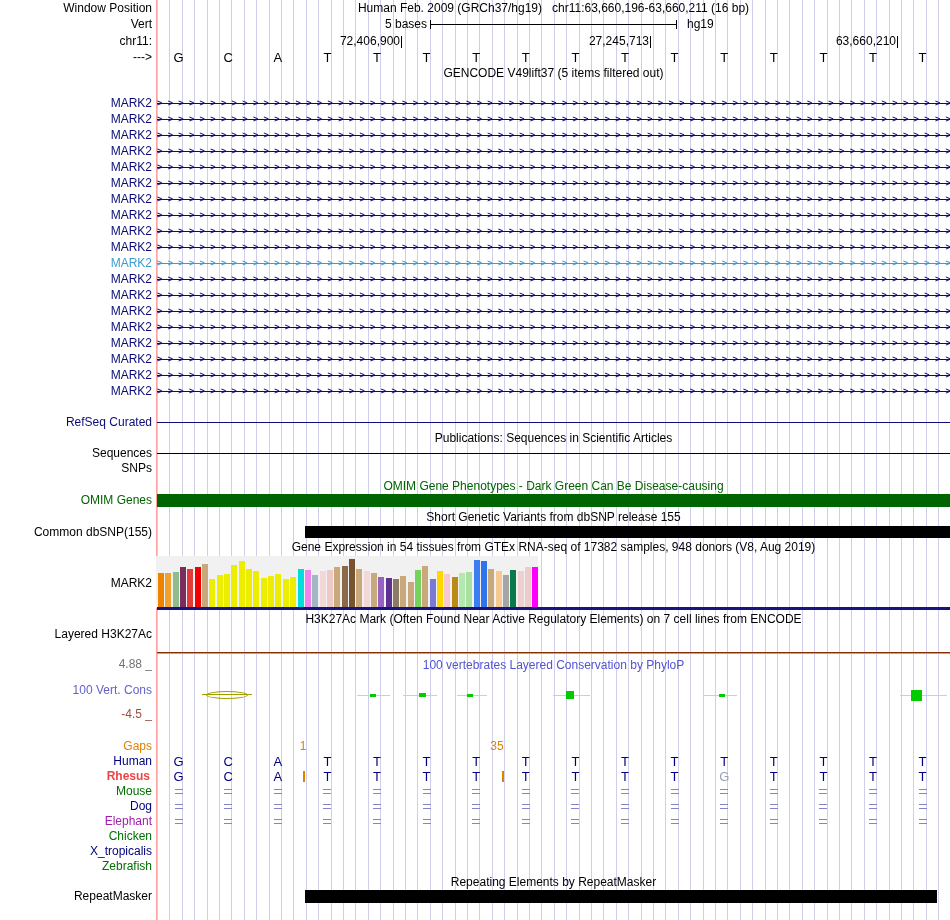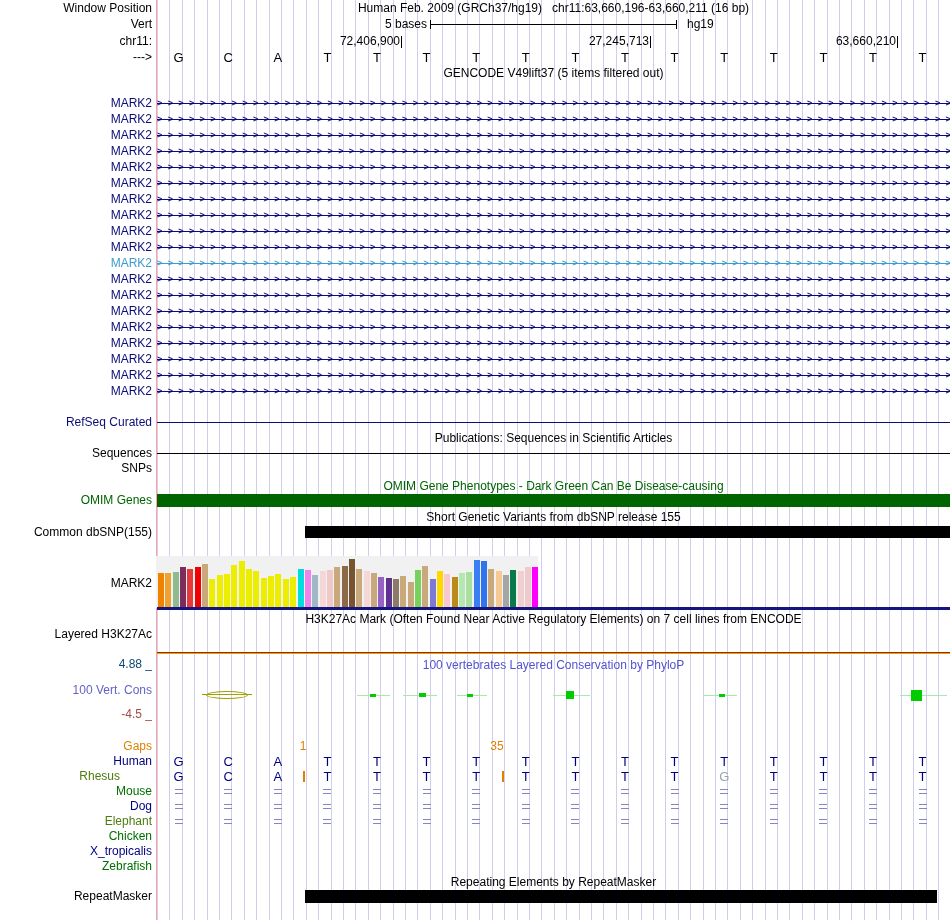--- a/index.html
+++ b/index.html
@@ -9,21 +9,21 @@
   .lbl{position:absolute;right:798px;height:13px;line-height:13px;white-space:pre;text-align:right;}
   .hdr{position:absolute;left:157px;width:793px;height:13px;line-height:13px;text-align:center;white-space:pre;}
   #gridlines{position:absolute;left:157px;top:0;width:793px;height:920px;
     background:repeating-linear-gradient(to right,#cfcfec 0px,#cfcfec 1px,transparent 1px,transparent 12.4px);}
   #pink-line{position:absolute;left:156px;top:0;width:1px;height:920px;background:#ffa2a2;}
   .hline{position:absolute;left:157px;width:793px;height:1px;}
   .c-navy{color:#0c0c78;}
   .c-green{color:#006400;}
   .c-consblue{color:#5353d2;}
   .c-conslbl{color:#6363c8;}
-  .c-max{color:#0c4a6e;}
+  .c-max{color:#737373;}
   .c-min{color:#a04e42;}
   .c-multiz{color:#2323a8;}
 </style>
 </head>
 <body>
 
 <div id="browser">
   <div id="gridlines"></div>
   <div id="pink-line"></div>
 
@@ -175,20 +175,21 @@
   <div class="lbl" style="top:462px">SNPs</div>
 
   <div class="hdr c-green" style="top:480px">OMIM Gene Phenotypes - Dark Green Can Be Disease-causing</div>
   <div class="lbl c-green" style="top:494px">OMIM Genes</div>
   <div class="abs" style="left:157px;top:494px;width:793px;height:13px;background:#006400"></div>
 
   <div class="hdr" style="top:511px">Short Genetic Variants from dbSNP release 155</div>
   <div class="lbl" style="top:526px">Common dbSNP(155)</div>
   <div class="abs" style="left:305px;top:526px;width:645px;height:12px;background:#000"></div>
 
+  <div class="hdr" style="top:541px">Gene Expression in 54 tissues from GTEx RNA-seq of 17382 samples, 948 donors (V8, Aug 2019)</div>
   <div class="lbl" style="top:577px">MARK2</div>
   <div class="abs" style="left:156px;top:556px;width:382px;height:52px;background:#f1f1f1"></div>
   <div id="gtex-bars">
       <div style="position: absolute; left: 158px; top: 573px; width: 6px; height: 34px; background: rgb(239, 131, 0);"></div>
       <div style="position: absolute; left: 165.3px; top: 573px; width: 6px; height: 34px; background: rgb(240, 161, 46);"></div>
       <div style="position: absolute; left: 172.7px; top: 572px; width: 6px; height: 35px; background: rgb(143, 188, 143);"></div>
       <div style="position: absolute; left: 180px; top: 567px; width: 6px; height: 40px; background: rgb(123, 45, 94);"></div>
       <div style="position: absolute; left: 187.4px; top: 569px; width: 6px; height: 38px; background: rgb(230, 58, 58);"></div>
       <div style="position: absolute; left: 194.7px; top: 567px; width: 6px; height: 40px; background: rgb(240, 0, 0);"></div>
       <div style="position: absolute; left: 202px; top: 564px; width: 6px; height: 43px; background: rgb(201, 168, 124);"></div>
@@ -284,21 +285,21 @@
         <div style="position: absolute; left: 514.8px; top: 0px; width: 22px; text-align: center; height: 13px; line-height: 13px; font-size: 13px; color: rgb(0, 0, 128);">T</div>
         <div style="position: absolute; left: 564.4px; top: 0px; width: 22px; text-align: center; height: 13px; line-height: 13px; font-size: 13px; color: rgb(0, 0, 128);">T</div>
         <div style="position: absolute; left: 614px; top: 0px; width: 22px; text-align: center; height: 13px; line-height: 13px; font-size: 13px; color: rgb(0, 0, 128);">T</div>
         <div style="position: absolute; left: 663.6px; top: 0px; width: 22px; text-align: center; height: 13px; line-height: 13px; font-size: 13px; color: rgb(0, 0, 128);">T</div>
         <div style="position: absolute; left: 713.2px; top: 0px; width: 22px; text-align: center; height: 13px; line-height: 13px; font-size: 13px; color: rgb(0, 0, 128);">T</div>
         <div style="position: absolute; left: 762.8px; top: 0px; width: 22px; text-align: center; height: 13px; line-height: 13px; font-size: 13px; color: rgb(0, 0, 128);">T</div>
         <div style="position: absolute; left: 812.4px; top: 0px; width: 22px; text-align: center; height: 13px; line-height: 13px; font-size: 13px; color: rgb(0, 0, 128);">T</div>
         <div style="position: absolute; left: 862px; top: 0px; width: 22px; text-align: center; height: 13px; line-height: 13px; font-size: 13px; color: rgb(0, 0, 128);">T</div>
         <div style="position: absolute; left: 911.6px; top: 0px; width: 22px; text-align: center; height: 13px; line-height: 13px; font-size: 13px; color: rgb(0, 0, 128);">T</div>
       </div>
-      <div style="position: absolute; right: 830px; top: 770px; height: 13px; line-height: 13px; color: #4d7c0f;">Rhesus</div>
+      <div style="position: absolute; right: 800px; top: 770px; height: 13px; line-height: 13px; color: #ef4444; font-weight: bold;">Rhesus</div>
       <div style="position: absolute; left: 0px; top: 770px; width: 950px; height: 14px;">
         <div style="position: absolute; left: 167.6px; top: 0px; width: 22px; text-align: center; height: 13px; line-height: 13px; font-size: 13px; color: rgb(0, 0, 128);">G</div>
         <div style="position: absolute; left: 217.2px; top: 0px; width: 22px; text-align: center; height: 13px; line-height: 13px; font-size: 13px; color: rgb(0, 0, 128);">C</div>
         <div style="position: absolute; left: 266.8px; top: 0px; width: 22px; text-align: center; height: 13px; line-height: 13px; font-size: 13px; color: rgb(0, 0, 128);">A</div>
         <div style="position: absolute; left: 316.4px; top: 0px; width: 22px; text-align: center; height: 13px; line-height: 13px; font-size: 13px; color: rgb(0, 0, 128);">T</div>
         <div style="position: absolute; left: 366px; top: 0px; width: 22px; text-align: center; height: 13px; line-height: 13px; font-size: 13px; color: rgb(0, 0, 128);">T</div>
         <div style="position: absolute; left: 415.6px; top: 0px; width: 22px; text-align: center; height: 13px; line-height: 13px; font-size: 13px; color: rgb(0, 0, 128);">T</div>
         <div style="position: absolute; left: 465.2px; top: 0px; width: 22px; text-align: center; height: 13px; line-height: 13px; font-size: 13px; color: rgb(0, 0, 128);">T</div>
         <div style="position: absolute; left: 514.8px; top: 0px; width: 22px; text-align: center; height: 13px; line-height: 13px; font-size: 13px; color: rgb(0, 0, 128);">T</div>
         <div style="position: absolute; left: 564.4px; top: 0px; width: 22px; text-align: center; height: 13px; line-height: 13px; font-size: 13px; color: rgb(0, 0, 128);">T</div>
@@ -343,21 +344,21 @@
         <div style="position: absolute; left: 521.8px; top: 4px; width: 8px; height: 5px; border-top: 1px solid rgb(133, 133, 197); border-bottom: 1px solid rgb(133, 133, 197); box-sizing: border-box;"></div>
         <div style="position: absolute; left: 571.4px; top: 4px; width: 8px; height: 5px; border-top: 1px solid rgb(133, 133, 197); border-bottom: 1px solid rgb(133, 133, 197); box-sizing: border-box;"></div>
         <div style="position: absolute; left: 621px; top: 4px; width: 8px; height: 5px; border-top: 1px solid rgb(133, 133, 197); border-bottom: 1px solid rgb(133, 133, 197); box-sizing: border-box;"></div>
         <div style="position: absolute; left: 670.6px; top: 4px; width: 8px; height: 5px; border-top: 1px solid rgb(133, 133, 197); border-bottom: 1px solid rgb(133, 133, 197); box-sizing: border-box;"></div>
         <div style="position: absolute; left: 720.2px; top: 4px; width: 8px; height: 5px; border-top: 1px solid rgb(133, 133, 197); border-bottom: 1px solid rgb(133, 133, 197); box-sizing: border-box;"></div>
         <div style="position: absolute; left: 769.8px; top: 4px; width: 8px; height: 5px; border-top: 1px solid rgb(133, 133, 197); border-bottom: 1px solid rgb(133, 133, 197); box-sizing: border-box;"></div>
         <div style="position: absolute; left: 819.4px; top: 4px; width: 8px; height: 5px; border-top: 1px solid rgb(133, 133, 197); border-bottom: 1px solid rgb(133, 133, 197); box-sizing: border-box;"></div>
         <div style="position: absolute; left: 869px; top: 4px; width: 8px; height: 5px; border-top: 1px solid rgb(133, 133, 197); border-bottom: 1px solid rgb(133, 133, 197); box-sizing: border-box;"></div>
         <div style="position: absolute; left: 918.6px; top: 4px; width: 8px; height: 5px; border-top: 1px solid rgb(133, 133, 197); border-bottom: 1px solid rgb(133, 133, 197); box-sizing: border-box;"></div>
       </div>
-      <div style="position: absolute; right: 798px; top: 815px; height: 13px; line-height: 13px; color: #4d7c0f;">Elephant</div>
+      <div style="position: absolute; right: 798px; top: 815px; height: 13px; line-height: 13px; color: #a21caf;">Elephant</div>
       <div style="position: absolute; left: 0px; top: 815px; width: 950px; height: 14px;">
         <div style="position: absolute; left: 174.6px; top: 4px; width: 8px; height: 5px; border-top: 1px solid rgb(133, 133, 197); border-bottom: 1px solid rgb(133, 133, 197); box-sizing: border-box;"></div>
         <div style="position: absolute; left: 224.2px; top: 4px; width: 8px; height: 5px; border-top: 1px solid rgb(133, 133, 197); border-bottom: 1px solid rgb(133, 133, 197); box-sizing: border-box;"></div>
         <div style="position: absolute; left: 273.8px; top: 4px; width: 8px; height: 5px; border-top: 1px solid rgb(133, 133, 197); border-bottom: 1px solid rgb(133, 133, 197); box-sizing: border-box;"></div>
         <div style="position: absolute; left: 323.4px; top: 4px; width: 8px; height: 5px; border-top: 1px solid rgb(133, 133, 197); border-bottom: 1px solid rgb(133, 133, 197); box-sizing: border-box;"></div>
         <div style="position: absolute; left: 373px; top: 4px; width: 8px; height: 5px; border-top: 1px solid rgb(133, 133, 197); border-bottom: 1px solid rgb(133, 133, 197); box-sizing: border-box;"></div>
         <div style="position: absolute; left: 422.6px; top: 4px; width: 8px; height: 5px; border-top: 1px solid rgb(133, 133, 197); border-bottom: 1px solid rgb(133, 133, 197); box-sizing: border-box;"></div>
         <div style="position: absolute; left: 472.2px; top: 4px; width: 8px; height: 5px; border-top: 1px solid rgb(133, 133, 197); border-bottom: 1px solid rgb(133, 133, 197); box-sizing: border-box;"></div>
         <div style="position: absolute; left: 521.8px; top: 4px; width: 8px; height: 5px; border-top: 1px solid rgb(133, 133, 197); border-bottom: 1px solid rgb(133, 133, 197); box-sizing: border-box;"></div>
         <div style="position: absolute; left: 571.4px; top: 4px; width: 8px; height: 5px; border-top: 1px solid rgb(133, 133, 197); border-bottom: 1px solid rgb(133, 133, 197); box-sizing: border-box;"></div>

